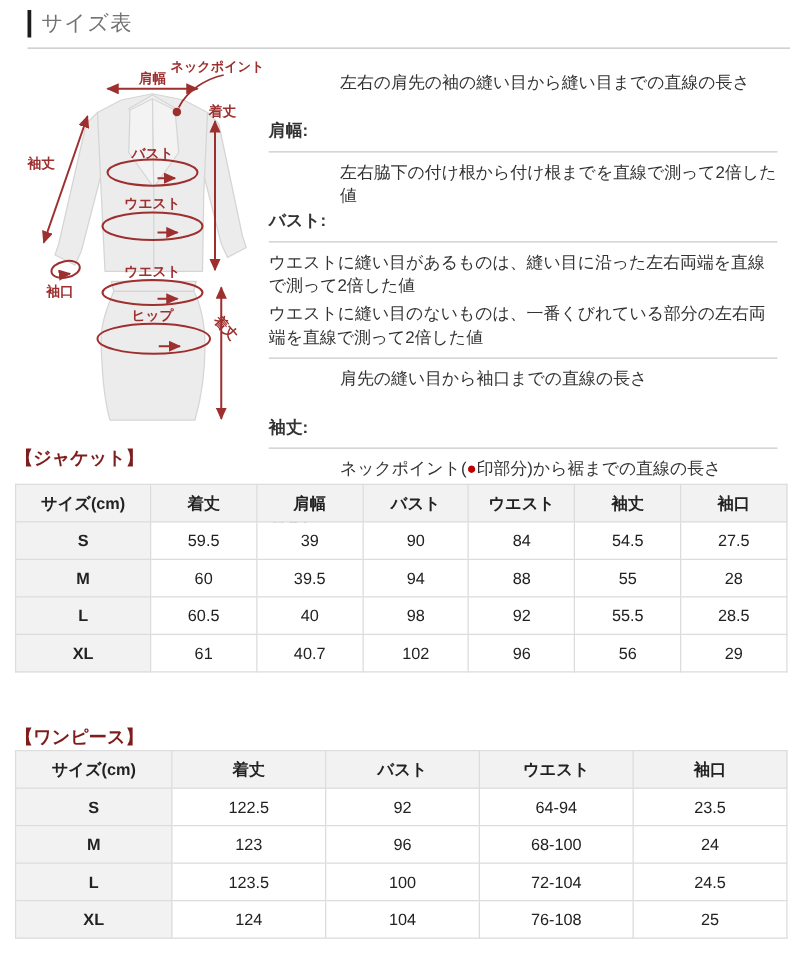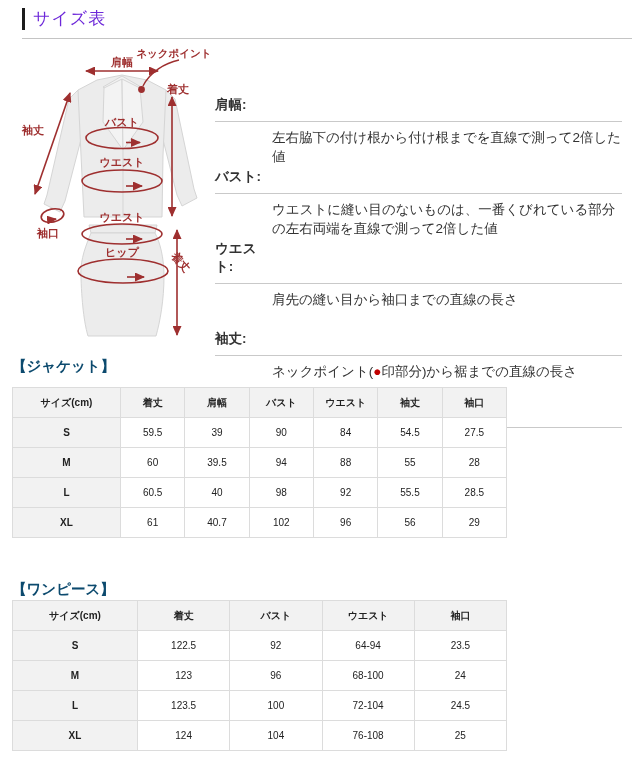--- a/index.html
+++ b/index.html
@@ -2,42 +2,42 @@
 <html><head>
 <meta charset="utf-8">
 <style>
   * { margin:0; padding:0; box-sizing:border-box; }
   body { background:#fff; font-family:"Liberation Sans", sans-serif; }
   #page { position:relative; width:640px; height:768px; background:#ffffff; overflow:hidden; }
 
   
   .page-header { position:absolute; left:22px; top:8px; border-left:3px solid #1c1c1c;
                  padding-left:8px; height:22px; line-height:22px;
-                 font-size:17px; color:#6d28d9; letter-spacing:1px; }
+                 font-size:17px; color:#737373; letter-spacing:1px; }
   .header-rule { position:absolute; left:22px; right:8px; top:38px; height:1px; background:#c4c4c4; }
 
   
   .diagram { position:absolute; left:10px; top:42px; }
 
   
   .defs { position:absolute; left:215px; top:50px; width:407px; font-size:13.5px; color:#333; }
   .def-row { display:flex; border-bottom:1px solid #c9c9c9; padding:6px 0 7px 0; }
   .def-term { width:57px; flex:0 0 57px; font-weight:700;margin-top:40px; }
   .def-desc { flex:1; line-height:19px; }
   .def-desc .para + .para { margin-top:3px; }
   .red-dot { color:#c00000; }
 
   
-  .section-title { position:absolute; left:12px; font-size:14.5px; font-weight:700; color:#0c4a6e; }
+  .section-title { position:absolute; left:12px; font-size:14.5px; font-weight:700; color:#7f1d1d; }
   #jacket-title { top:357px; }
   #onepiece-title { top:580px; }
 
   
-  table.size-table { position:absolute; left:12px; width:495px; border-collapse:collapse;
-                     table-layout:fixed; font-size:10px; color:#222; }
+  table.size-table { position:absolute; left:12px; width:618px; border-collapse:collapse;
+                     table-layout:fixed; font-size:13px; color:#222; }
   #jacket-table { top:387px; }
   #onepiece-table { top:600px; }
   .size-table th, .size-table td { border:1px solid #dcdcdc; height:30px; text-align:center;
                                    vertical-align:middle; padding:0 2px; }
   .size-table thead th { background:#f2f2f2; font-weight:700; }
   .size-table tbody th { background:#f2f2f2; font-weight:700; }
   .size-table tbody td { background:#ffffff; font-weight:400;margin-left:29px; }
 </style>
 </head>
 <body>
@@ -95,30 +95,33 @@
       <text x="48" y="237">袖口</text>
       <text x="122" y="221">ウエスト</text>
       <text x="122" y="256">ヒップ</text>
       <text x="181" y="266" transform="rotate(48 181 262)">着丈</text>
     </g>
   </svg>
 
   <div class="defs">
     <div class="def-row">
       <div class="def-term">肩幅:</div>
+      <div class="def-desc">
+        <div class="para">左右の肩先の袖の縫い目から縫い目までの直線の長さ</div>
+      </div>
     </div>
     <div class="def-row">
       <div class="def-term">バスト:</div>
       <div class="def-desc">
         <div class="para">左右脇下の付け根から付け根までを直線で測って2倍した値</div>
       </div>
     </div>
     <div class="def-row">
-      <div class="def-term">ウエスト:</div>
-      <div class="def-desc">
+      <div class="def-desc">
+        <div class="para">ウエストに縫い目があるものは、縫い目に沿った左右両端を直線で測って2倍した値</div>
         <div class="para">ウエストに縫い目のないものは、一番くびれている部分の左右両端を直線で測って2倍した値</div>
       </div>
     </div>
     <div class="def-row">
       <div class="def-term">袖丈:</div>
       <div class="def-desc">
         <div class="para">肩先の縫い目から袖口までの直線の長さ</div>
       </div>
     </div>
     <div class="def-row">

